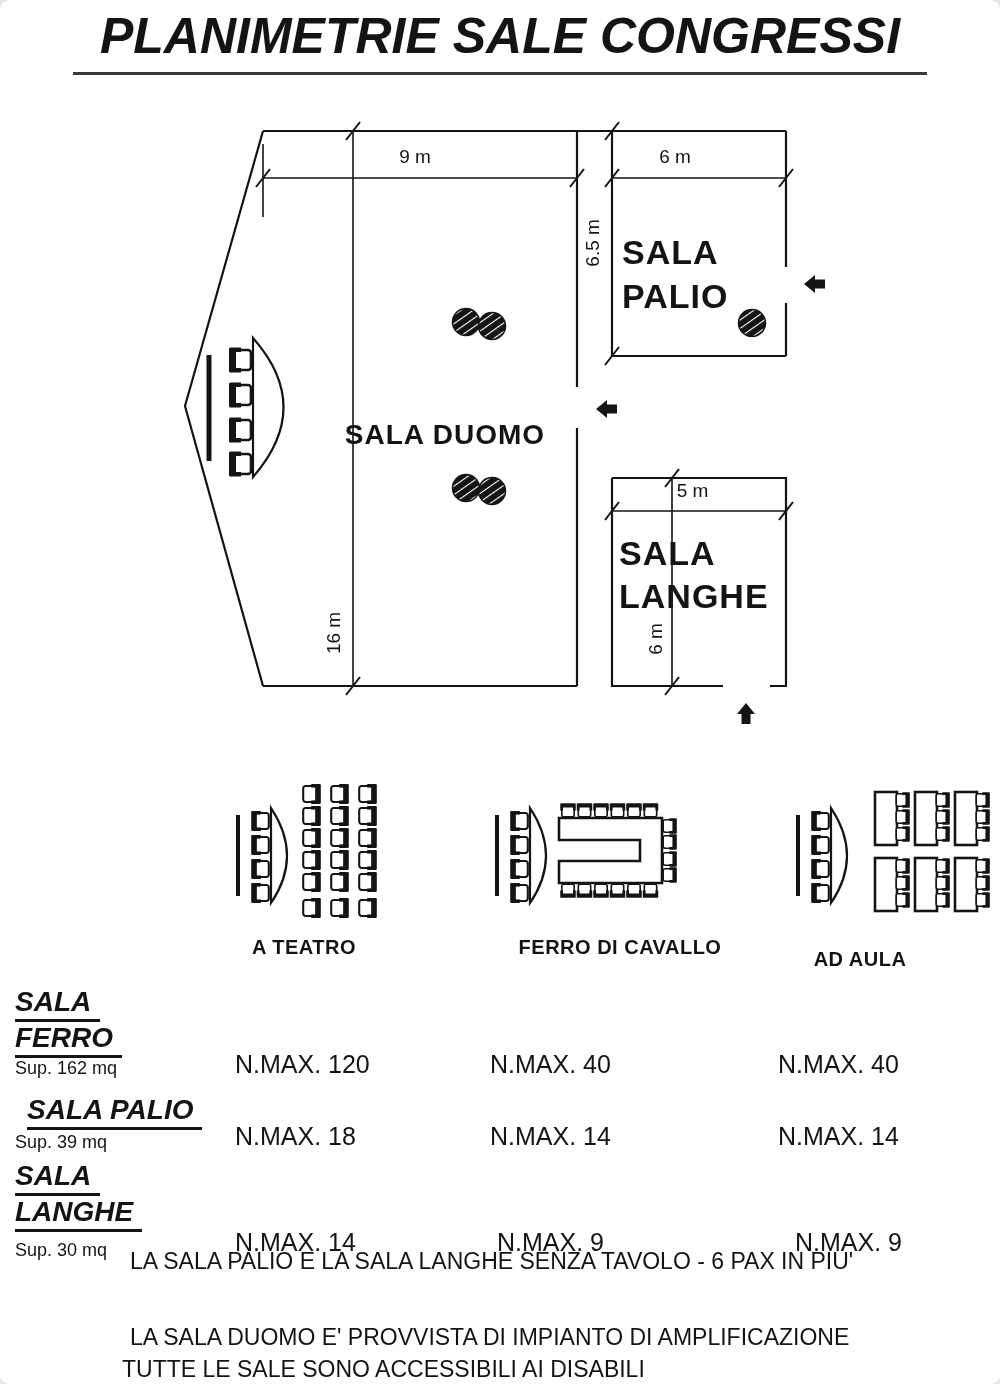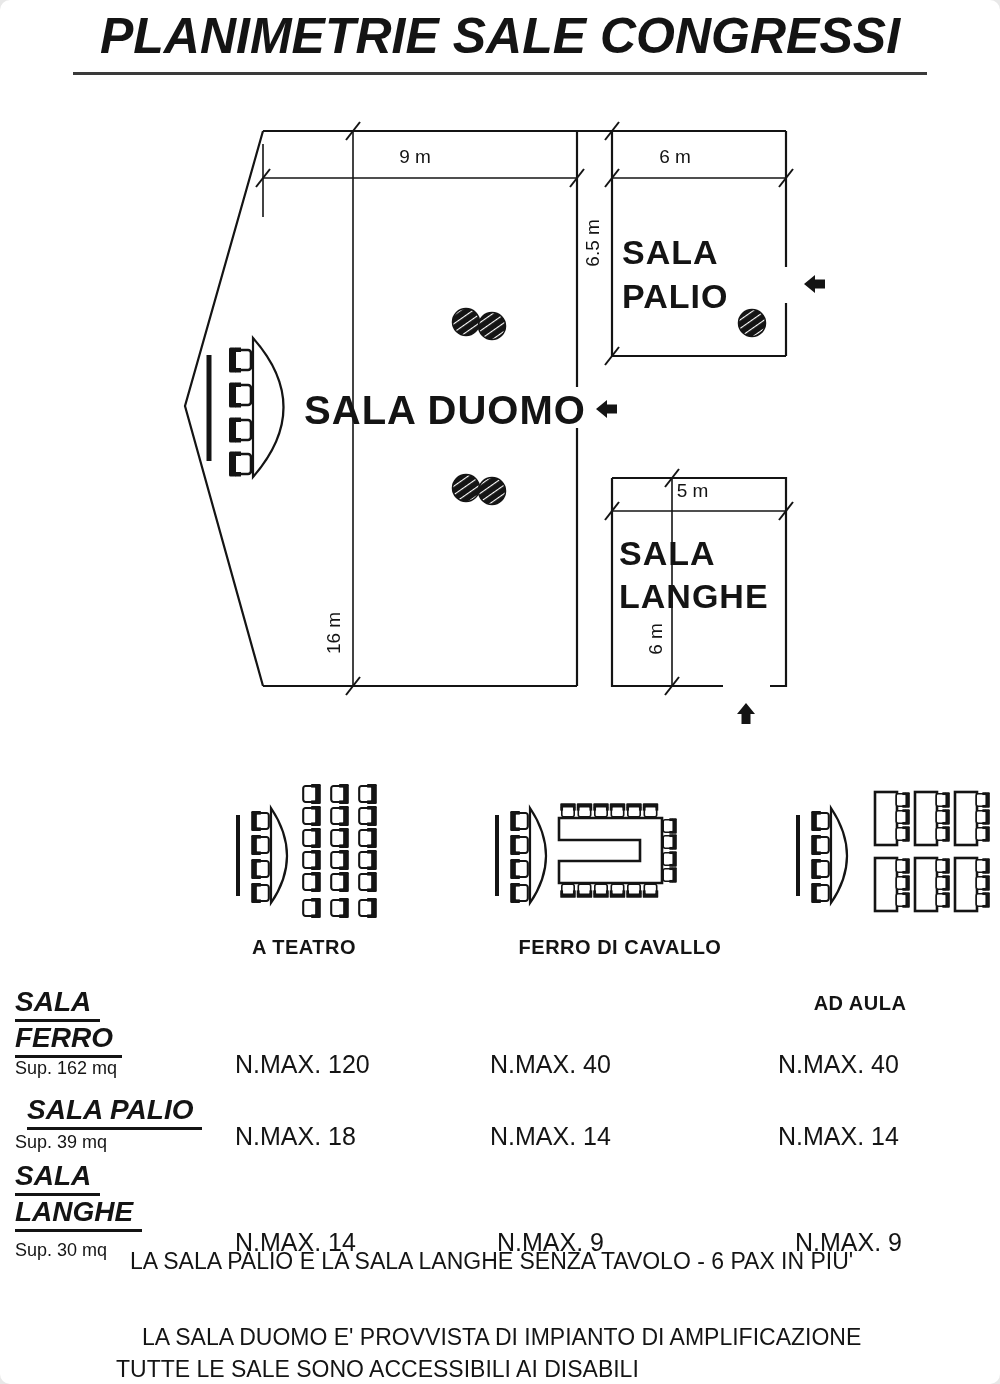--- a/index.html
+++ b/index.html
@@ -9,21 +9,21 @@
     background:var(--background); overflow:hidden;
     font-family:Liberation Sans, sans-serif;
     color:var(--ink); line-height:1.15;border-radius:10px;
   }
   .abs { position:absolute; white-space:nowrap; }
   .ctr { text-align:center; }
   .title { left:0; top:8px; width:1000px; text-align:center;
            font-size:50px; font-weight:bold; font-style:italic; letter-spacing:0px; }
   .title-rule { left:73px; top:72px; width:854px; height:3px; background:#3a3a3a; }
   .room-lbl { font-weight:bold; font-size:34px; letter-spacing:1px; }
-  .room-lbl-big { font-weight:bold; font-size:40px; letter-spacing:1px; }
+  .room-lbl-big { font-weight:bold; font-size:28px; letter-spacing:1px;margin-top:32px; }
   .dim { font-size:19px; }
   .rot { transform:rotate(-90deg); transform-origin:center center; }
   .arr-lbl { font-size:20px; font-weight:bold; letter-spacing:0.5px; }
   .cap-name { font-size:28px; font-weight:bold; font-style:italic;
               border-bottom:3px solid var(--ink); padding:0 9px 1px 0; display:inline-block; }
   .cap-sup { font-size:18px; }
   .cap-val { font-size:25px; }
   .note { font-size:23px; }
   
   svg.plan { position:absolute; left:0; top:0; }
@@ -217,21 +217,21 @@
 
   <div class="abs ctr dim" style="left:385px;top:146px;width:60px;">9 m</div>
   <div class="abs ctr dim" style="left:645px;top:146px;width:60px;">6 m</div>
   <div class="abs ctr dim rot" style="left:553px;top:232px;width:80px;">6.5 m</div>
   <div class="abs ctr dim rot" style="left:294px;top:622px;width:80px;">16 m</div>
   <div class="abs ctr dim" style="left:665px;top:480px;width:55px;">5 m</div>
   <div class="abs ctr dim rot" style="left:616px;top:628px;width:80px;">6 m</div>
 
   <div class="abs ctr arr-lbl" style="left:204px;top:936px;width:200px;">A TEATRO</div>
   <div class="abs ctr arr-lbl" style="left:470px;top:936px;width:300px;">FERRO DI CAVALLO</div>
-  <div class="abs ctr arr-lbl" style="left:760px;top:992px;width:200px;">AD AULA</div>
+  <div class="abs ctr arr-lbl" style="left:760px;top:948px;width:200px;">AD AULA</div>
 
   <div class="abs" style="left:15px;top:986px;"><span class="cap-name">SALA</span></div>
   <div class="abs" style="left:15px;top:1022px;"><span class="cap-name">FERRO</span></div>
   <div class="abs cap-sup" style="left:15px;top:1058px;">Sup. 162 mq</div>
   <div class="abs cap-val" style="left:235px;top:1050px;">N.MAX. 120</div>
   <div class="abs cap-val" style="left:490px;top:1050px;">N.MAX. 40</div>
   <div class="abs cap-val" style="left:778px;top:1050px;">N.MAX. 40</div>
 
   <div class="abs" style="left:27px;top:1094px;"><span class="cap-name">SALA PALIO</span></div>
   <div class="abs cap-sup" style="left:15px;top:1132px;">Sup. 39 mq</div>
@@ -240,16 +240,16 @@
   <div class="abs cap-val" style="left:778px;top:1122px;">N.MAX. 14</div>
 
   <div class="abs" style="left:15px;top:1160px;"><span class="cap-name">SALA</span></div>
   <div class="abs" style="left:15px;top:1196px;"><span class="cap-name">LANGHE</span></div>
   <div class="abs cap-sup" style="left:15px;top:1240px;">Sup. 30 mq</div>
   <div class="abs cap-val" style="left:235px;top:1228px;">N.MAX. 14</div>
   <div class="abs cap-val" style="left:497px;top:1228px;">N.MAX. 9</div>
   <div class="abs cap-val" style="left:795px;top:1228px;">N.MAX. 9</div>
 
   <div class="abs note" style="left:130px;top:1248px;">LA SALA PALIO E LA SALA LANGHE SENZA TAVOLO - 6 PAX IN PIU'</div>
-  <div class="abs note" style="left:130px;top:1324px;margin-left:12px;">LA SALA DUOMO E' PROVVISTA DI IMPIANTO DI AMPLIFICAZIONE</div>
-  <div class="abs note" style="left:116px;top:1356px;">TUTTE LE SALE SONO ACCESSIBILI AI DISABILI</div>
+  <div class="abs note" style="left:130px;top:1324px;">LA SALA DUOMO E' PROVVISTA DI IMPIANTO DI AMPLIFICAZIONE</div>
+  <div class="abs note" style="left:122px;top:1356px;">TUTTE LE SALE SONO ACCESSIBILI AI DISABILI</div>
 
 </div>
 
 </body></html>

